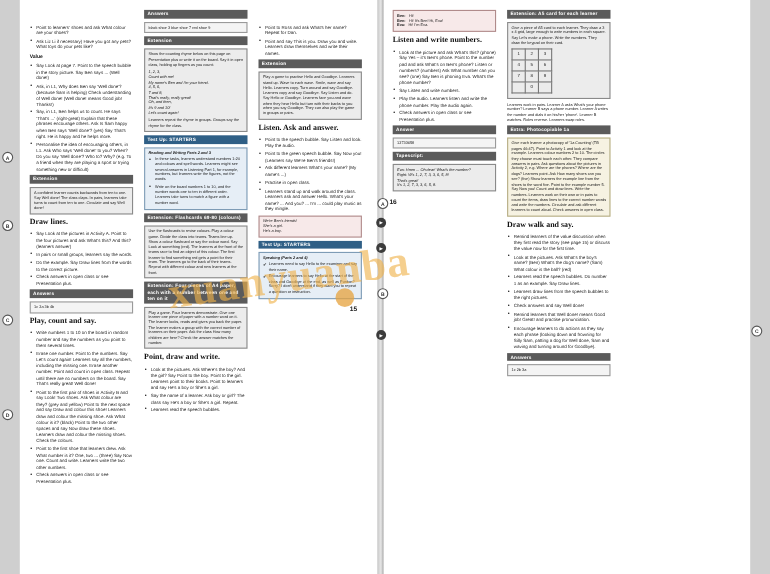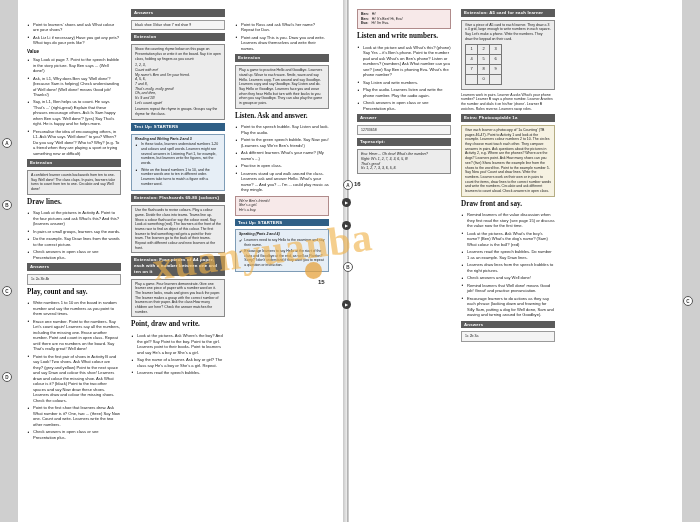--- a/index.html
+++ b/index.html
@@ -249,21 +249,21 @@
             <td></td>
           </tr>
         </tbody>
           </table>
       </div>
       <div class="tiny">Learners work in pairs. Learner A asks What's your phone number? Learner B says a phone number. Learner A writes the number and dials it on his/her 'phone'. Learner B watches. Roles reverse. Learners swap roles.</div>
 
       <div class="hd-bar">Extra: Photocopiable 1a</div>
       <div class="box box-yellow tiny">Give each learner a photocopy of '1a Counting' (TB pages 46-47). Point to Activity 1 and look at the example. Learners colour numbers 2 to 10. The circles they choose must touch each other. They compare answers in pairs. Ask questions about the pictures in Activity 2, e.g. Where are the phones? Where are the dogs? Learners point. Ask How many shoes can you see? (five) Show learners the example line from the shoes to the word five. Point to the example number 5. Say Now you! Count and draw lines. Write the numbers. Learners work on their own or in pairs to count the items, draw lines to the correct number words and write the numbers. Circulate and ask different learners to count aloud. Check answers in open class.</div>
 
-      <div class="hd-big">Draw front and say.</div>
+      <div class="hd-big">Draw walk and say.</div>
       <ul class="bullets">
         <li>Remind learners of the value discussion when they first read the story (see page 15) or discuss the value now for the first time.</li>
         <li>Look at the pictures. Ask What's the boy's name? (Ben) What's the dog's name? (Sam) What colour is the ball? (red)</li>
         <li>Learners read the speech bubbles. Do number 1 as an example. Say Draw lines.</li>
         <li>Learners draw lines from the speech bubbles to the right pictures.</li>
         <li>Check answers and say Well done!</li>
         <li>Remind learners that Well done! means Good job! Great! and practise pronunciation.</li>
         <li>Encourage learners to do actions as they say each phrase (looking down and frowning for Silly Sam, patting a dog for Well done, Sam and waving and turning around for Goodbye).</li>
       </ul>
 

